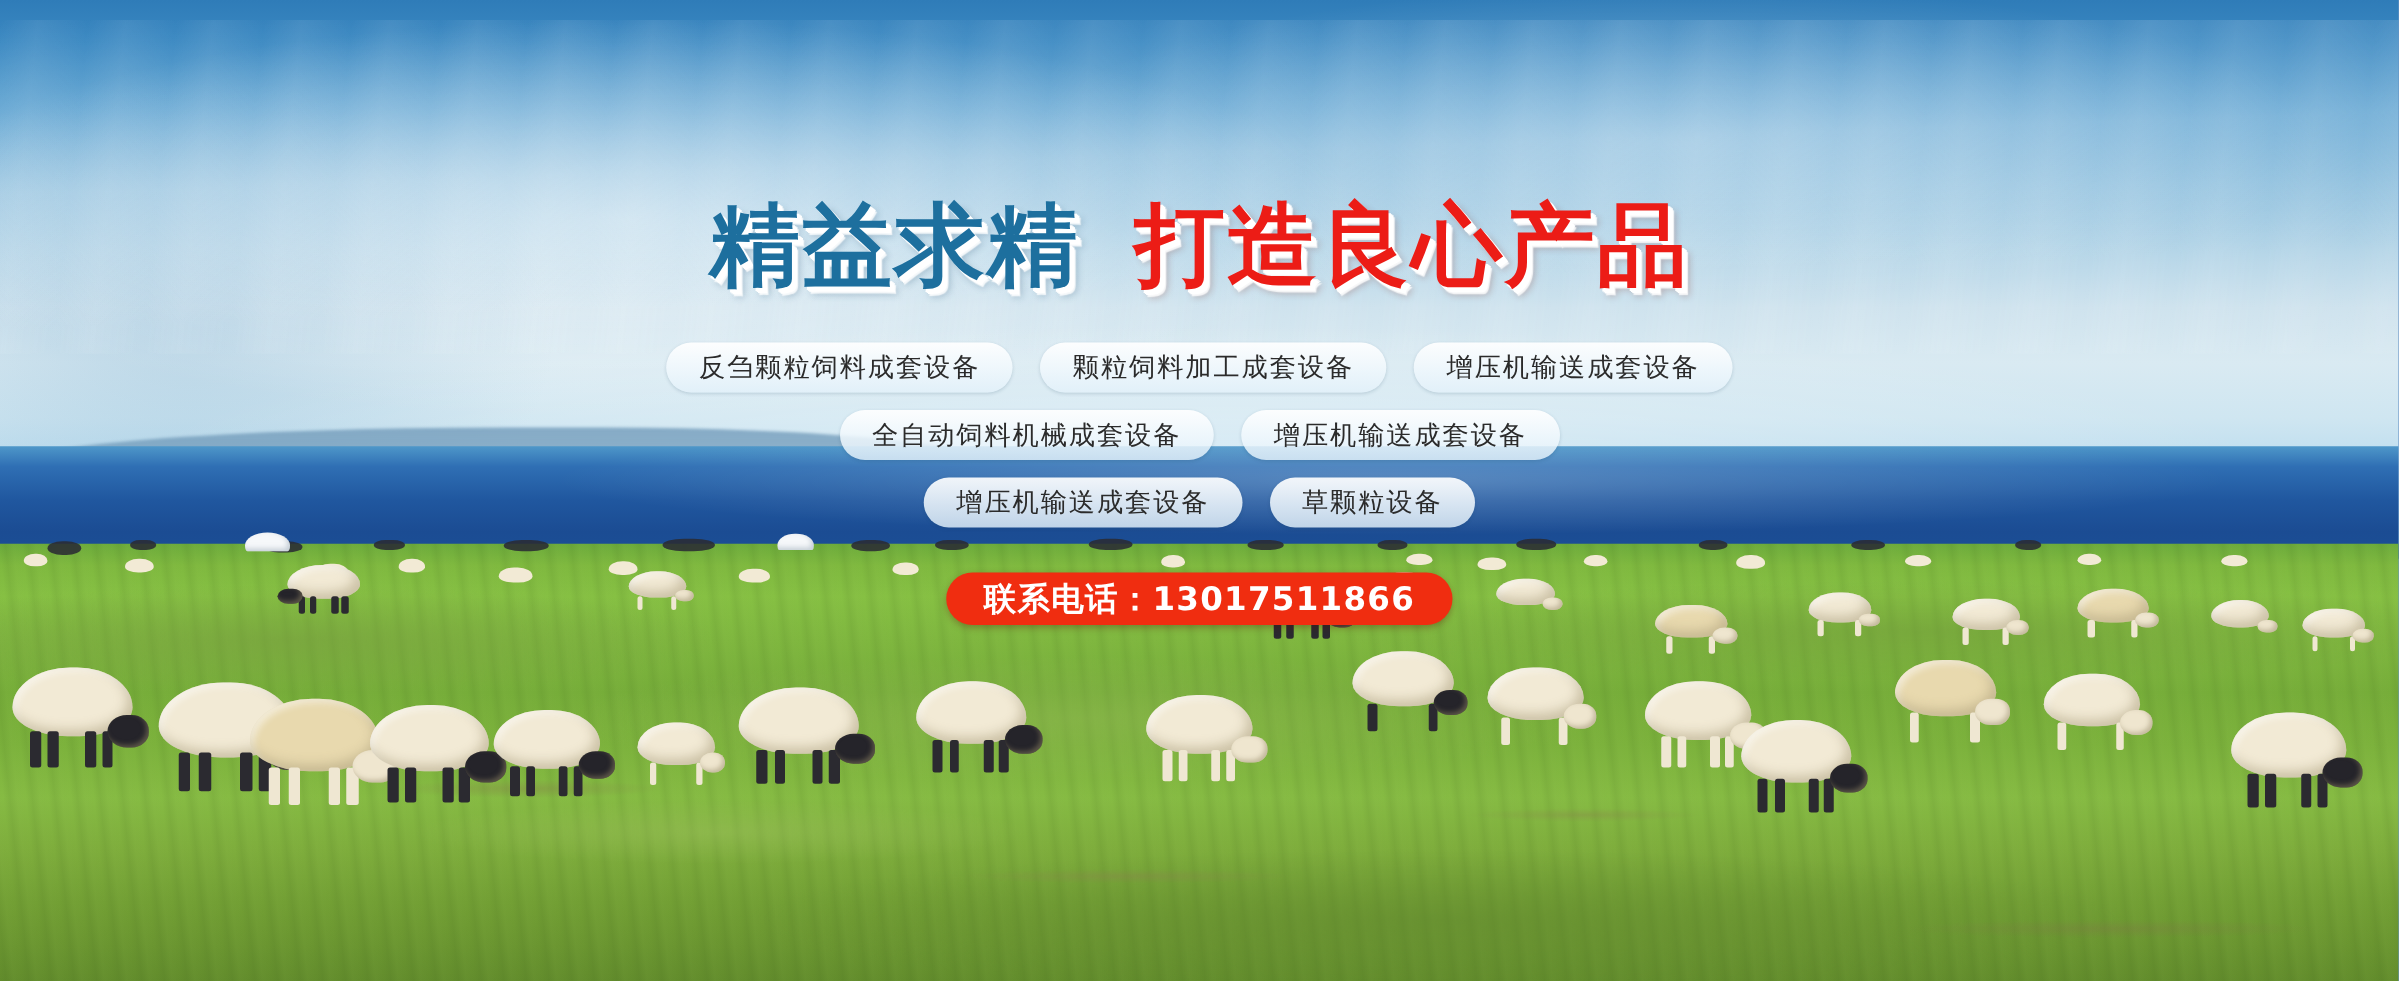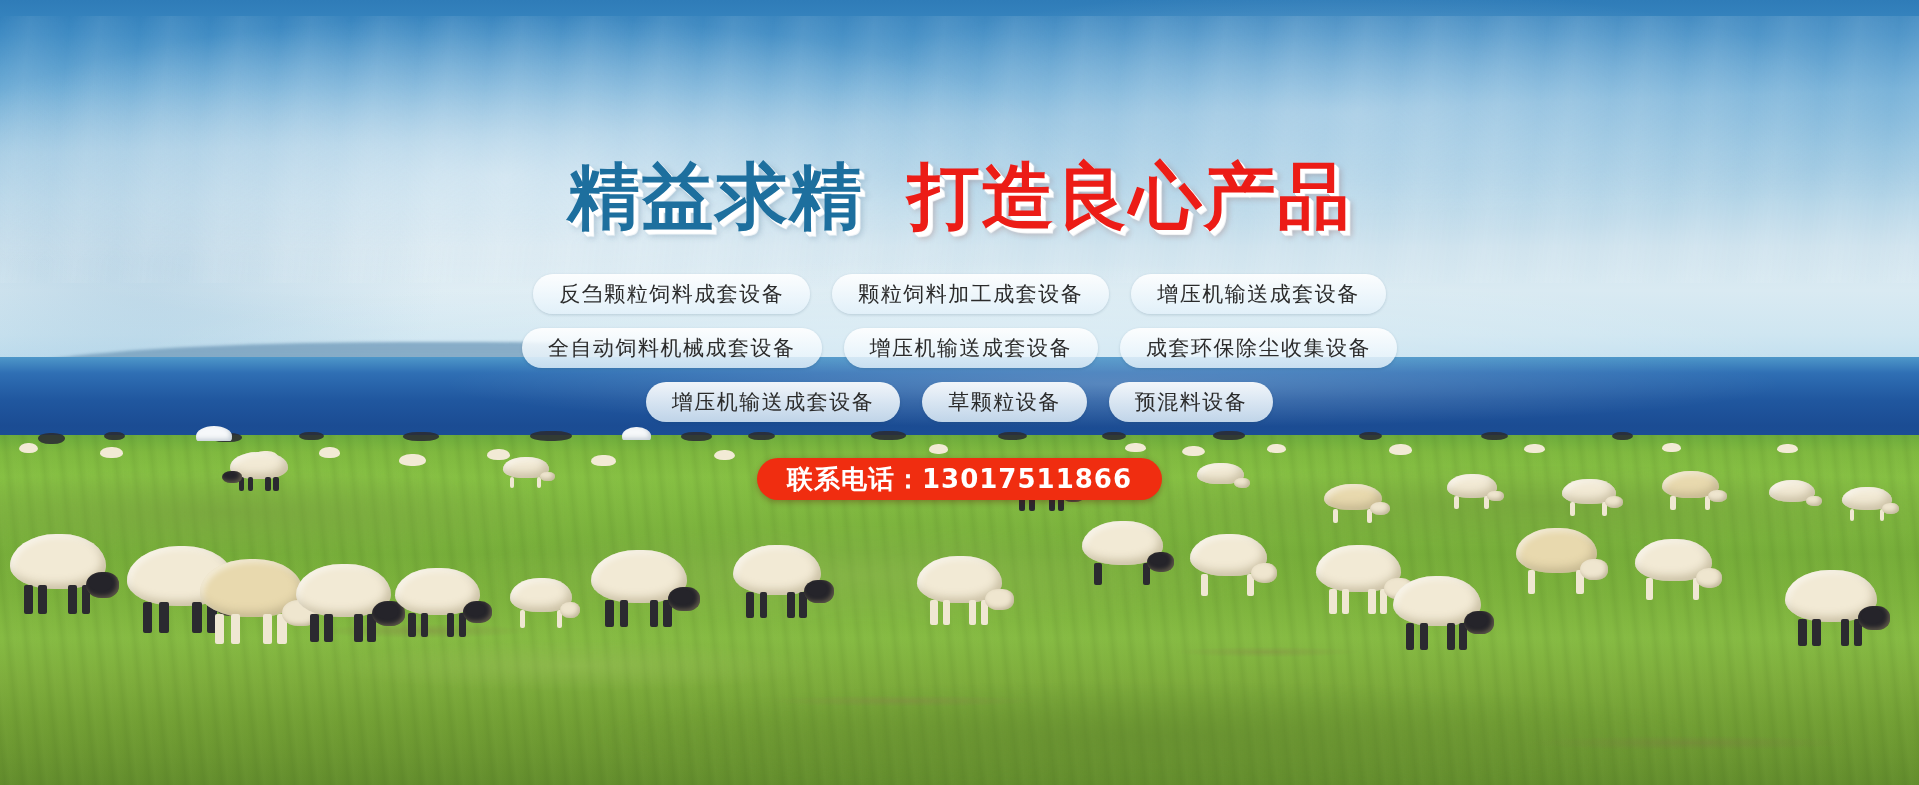--- a/index.html
+++ b/index.html
@@ -425,27 +425,25 @@
 
       <div class="pill-row">
         <div class="pill">反刍颗粒饲料成套设备</div>
         <div class="pill">颗粒饲料加工成套设备</div>
         <div class="pill">增压机输送成套设备</div>
       </div>
 
       <div class="pill-row">
         <div class="pill">全自动饲料机械成套设备</div>
         <div class="pill">增压机输送成套设备</div>
-        <div class="pill">成套环保除尘收集设备</div>
       </div>
 
       <div class="pill-row">
         <div class="pill">增压机输送成套设备</div>
         <div class="pill">草颗粒设备</div>
-        <div class="pill">预混料设备</div>
       </div>
 
     </div>
 
     <div class="phone-cta">联系电话：13017511866</div>
 
   </div>
 </div>
 
 </body></html>

